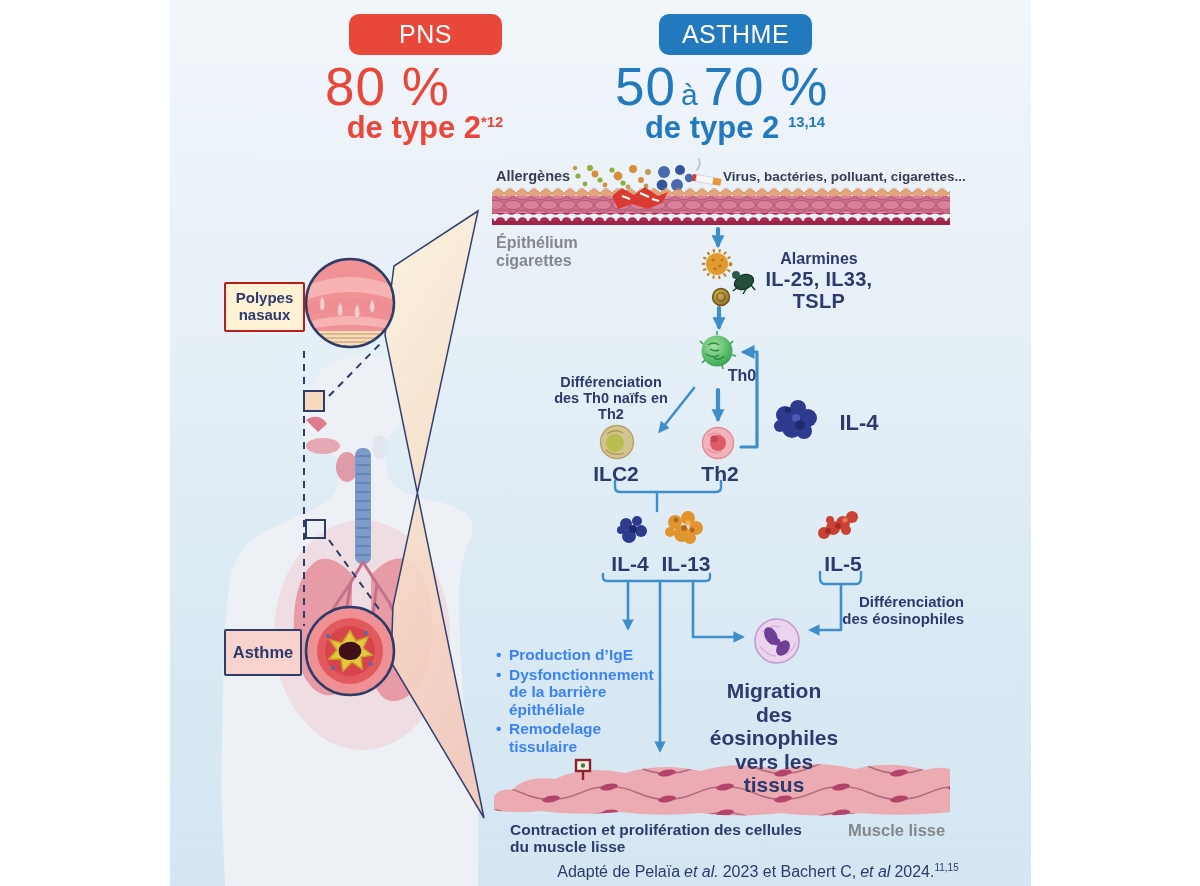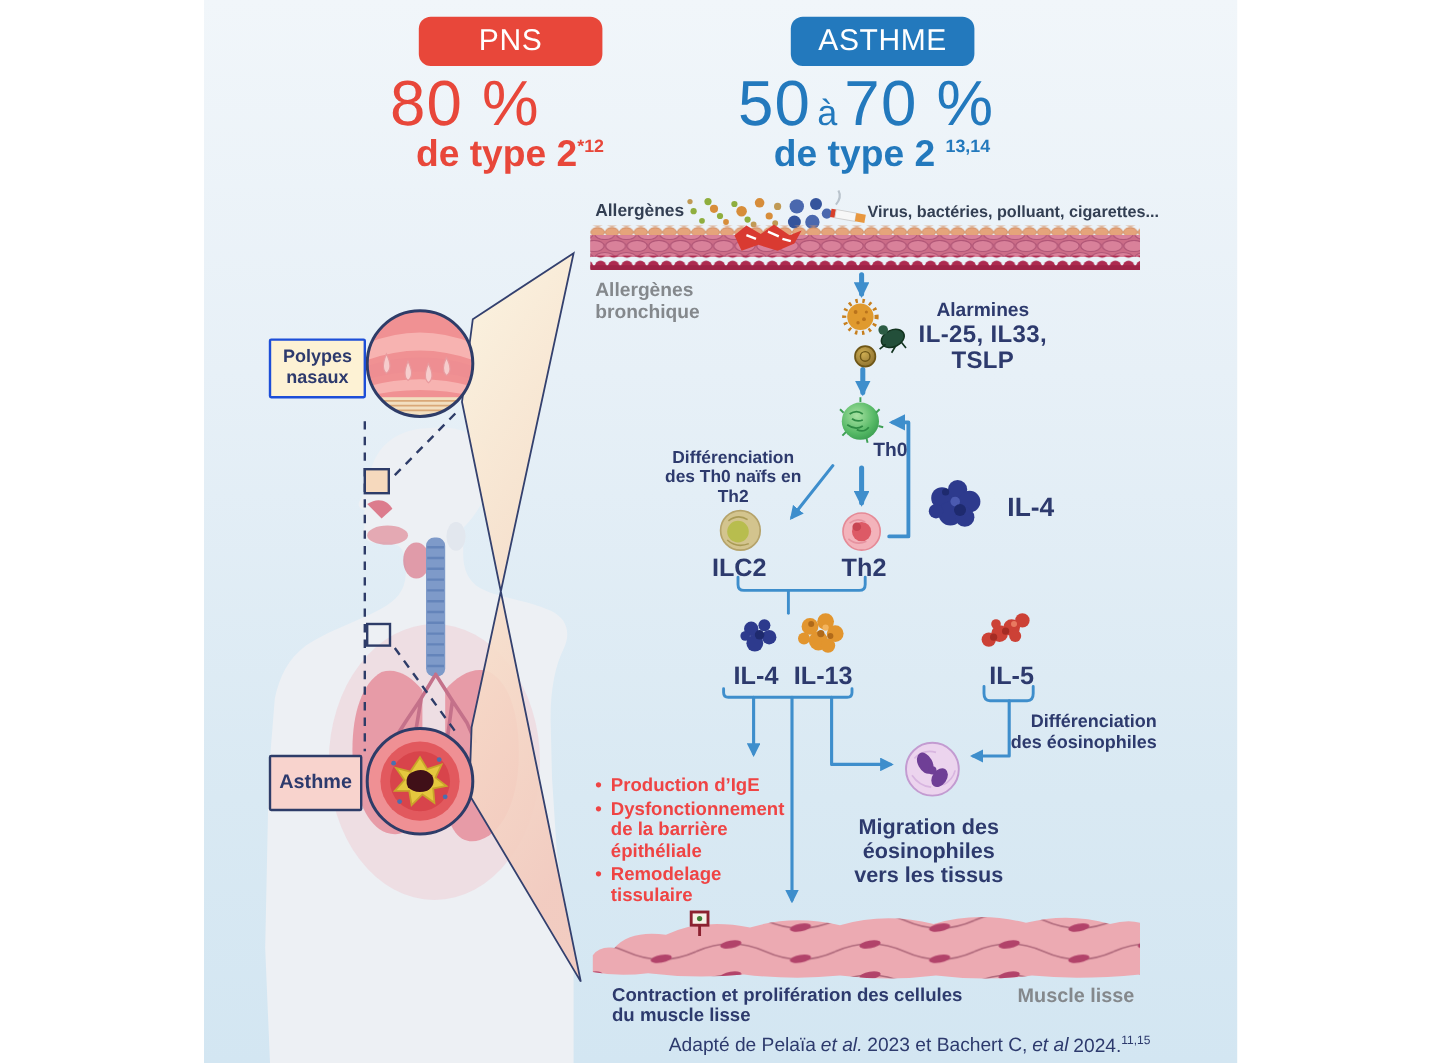--- a/index.html
+++ b/index.html
@@ -14,21 +14,21 @@
          font-size:25px;font-weight:normal;display:flex;align-items:center;justify-content:center;
          letter-spacing:.5px;}
   .pct{position:absolute;top:56px;font-size:53px;font-weight:normal;text-align:left;letter-spacing:1px;}
   .sub{position:absolute;top:110px;font-size:31px;font-weight:bold;text-align:center;}
   .sup{font-size:.48em;vertical-align:super;font-weight:bold;}
   .conj{font-size:30px;margin:0 5px;}
   .graytext{color:#84888c;}
   .darknavy{color:#333f53;}
   ul.effects{list-style:none;margin:0;padding:0;}
   ul.effects li{position:relative;padding-left:13px;font-size:15.5px;font-weight:bold;
-                color:#ef4444;line-height:1.13;margin-bottom:2px;}
+                color:#3b82f6;line-height:1.13;margin-bottom:2px;}
   ul.effects li::before{content:"\2022";position:absolute;left:0;top:0;}
   .cit{position:absolute;left:480px;top:862px;width:560px;text-align:center;
        color:#2d3a6d;font-size:16px;font-weight:400;}
   .cit .it{font-style:italic;}
   .cit span{margin-right:4px;}
   .cit .sup2{font-size:10px;vertical-align:super;margin-left:0;}
 </style>
 </head>
 <body>
 
@@ -310,21 +310,21 @@
   </div>
   <div class="pct" style="left:615px;width:240px;color:#2379bd;">
     <span>50</span><span class="conj">à</span><span>70 %</span>
   </div>
   <div class="sub" style="left:635px;width:200px;color:#2379bd;">
     <span>de type 2</span> <span class="sup">13,14</span>
   </div>
 
   <div class="lbl darknavy" style="left:496px;top:168px;font-size:14.5px;">Allergènes</div>
   <div class="lbl darknavy" style="left:723px;top:169px;font-size:13.5px;">Virus, bactéries, polluant, cigarettes...</div>
-  <div class="lbl graytext" style="left:496px;top:234px;width:110px;font-size:16px;">Allergènes bronchique</div>
+  <div class="lbl graytext" style="left:496px;top:234px;width:110px;font-size:16px;">Épithélium cigarettes</div>
 
   <div class="lbl ctr" style="left:753px;top:250px;width:132px;">
     <span style="display:block;font-size:16px;">Alarmines</span>
     <span style="display:block;font-size:20px;letter-spacing:.3px;">IL-25, IL33, TSLP</span>
   </div>
 
   <div class="lbl ctr" style="left:712px;top:367px;width:60px;font-size:16px;">Th0</div>
   <div class="lbl ctr" style="left:551px;top:374px;width:120px;font-size:14.5px;">Différenciation des Th0 naïfs en Th2</div>
   <div class="lbl ctr" style="left:586px;top:462px;width:60px;font-size:21px;">ILC2</div>
   <div class="lbl ctr" style="left:690px;top:462px;width:60px;font-size:21px;">Th2</div>
@@ -333,26 +333,26 @@
   <div class="lbl ctr" style="left:656px;top:552px;width:60px;font-size:21px;">IL-13</div>
   <div class="lbl ctr" style="left:813px;top:552px;width:60px;font-size:21px;">IL-5</div>
 
   <ul class="effects" style="position:absolute;left:496px;top:646px;width:162px;">
     <li>Production d’IgE</li>
     <li>Dysfonctionnement de la barrière épithéliale</li>
     <li>Remodelage tissulaire</li>
   </ul>
 
   <div class="lbl ctr" style="left:842px;top:594px;width:122px;font-size:15px;text-align:right;">Différenciation des éosinophiles</div>
-  <div class="lbl ctr" style="left:707px;top:679px;width:134px;font-size:18px;">Migration des éosinophiles vers les tissus</div>
+  <div class="lbl ctr" style="left:707px;top:679px;width:134px;font-size:21px;">Migration des éosinophiles vers les tissus</div>
 
   <div class="lbl" style="left:510px;top:821px;width:300px;font-size:15.5px;">Contraction et prolifération des cellules du muscle lisse</div>
   <div class="lbl graytext" style="left:848px;top:821px;font-size:16.5px;">Muscle lisse</div>
 
-  <div style="position:absolute;left:224px;top:282px;width:77px;height:46px;background:#fdf2d4;border:2px solid #1d4ed8;border-radius:2px;display:flex;align-items:center;justify-content:center;">
+  <div style="position:absolute;left:224px;top:282px;width:77px;height:46px;background:#fdf2d4;border:2px solid #b91c1c;border-radius:2px;display:flex;align-items:center;justify-content:center;">
     <span class="lbl ctr" style="position:static;font-size:15px;">Polypes nasaux</span>
   </div>
   <div style="position:absolute;left:224px;top:629px;width:74px;height:43px;background:#f8d3cd;border:2px solid #2e3c68;border-radius:2px;display:flex;align-items:center;justify-content:center;">
     <span class="lbl ctr" style="position:static;font-size:16.5px;">Asthme</span>
   </div>
 
   <div class="cit">
     <span>Adapté de Pelaïa</span><span class="it">et al.</span><span>2023 et Bachert C,</span><span class="it">et al</span><span style="margin-right:0;">2024.</span><span class="sup2">11,15</span>
   </div>
 </div>

